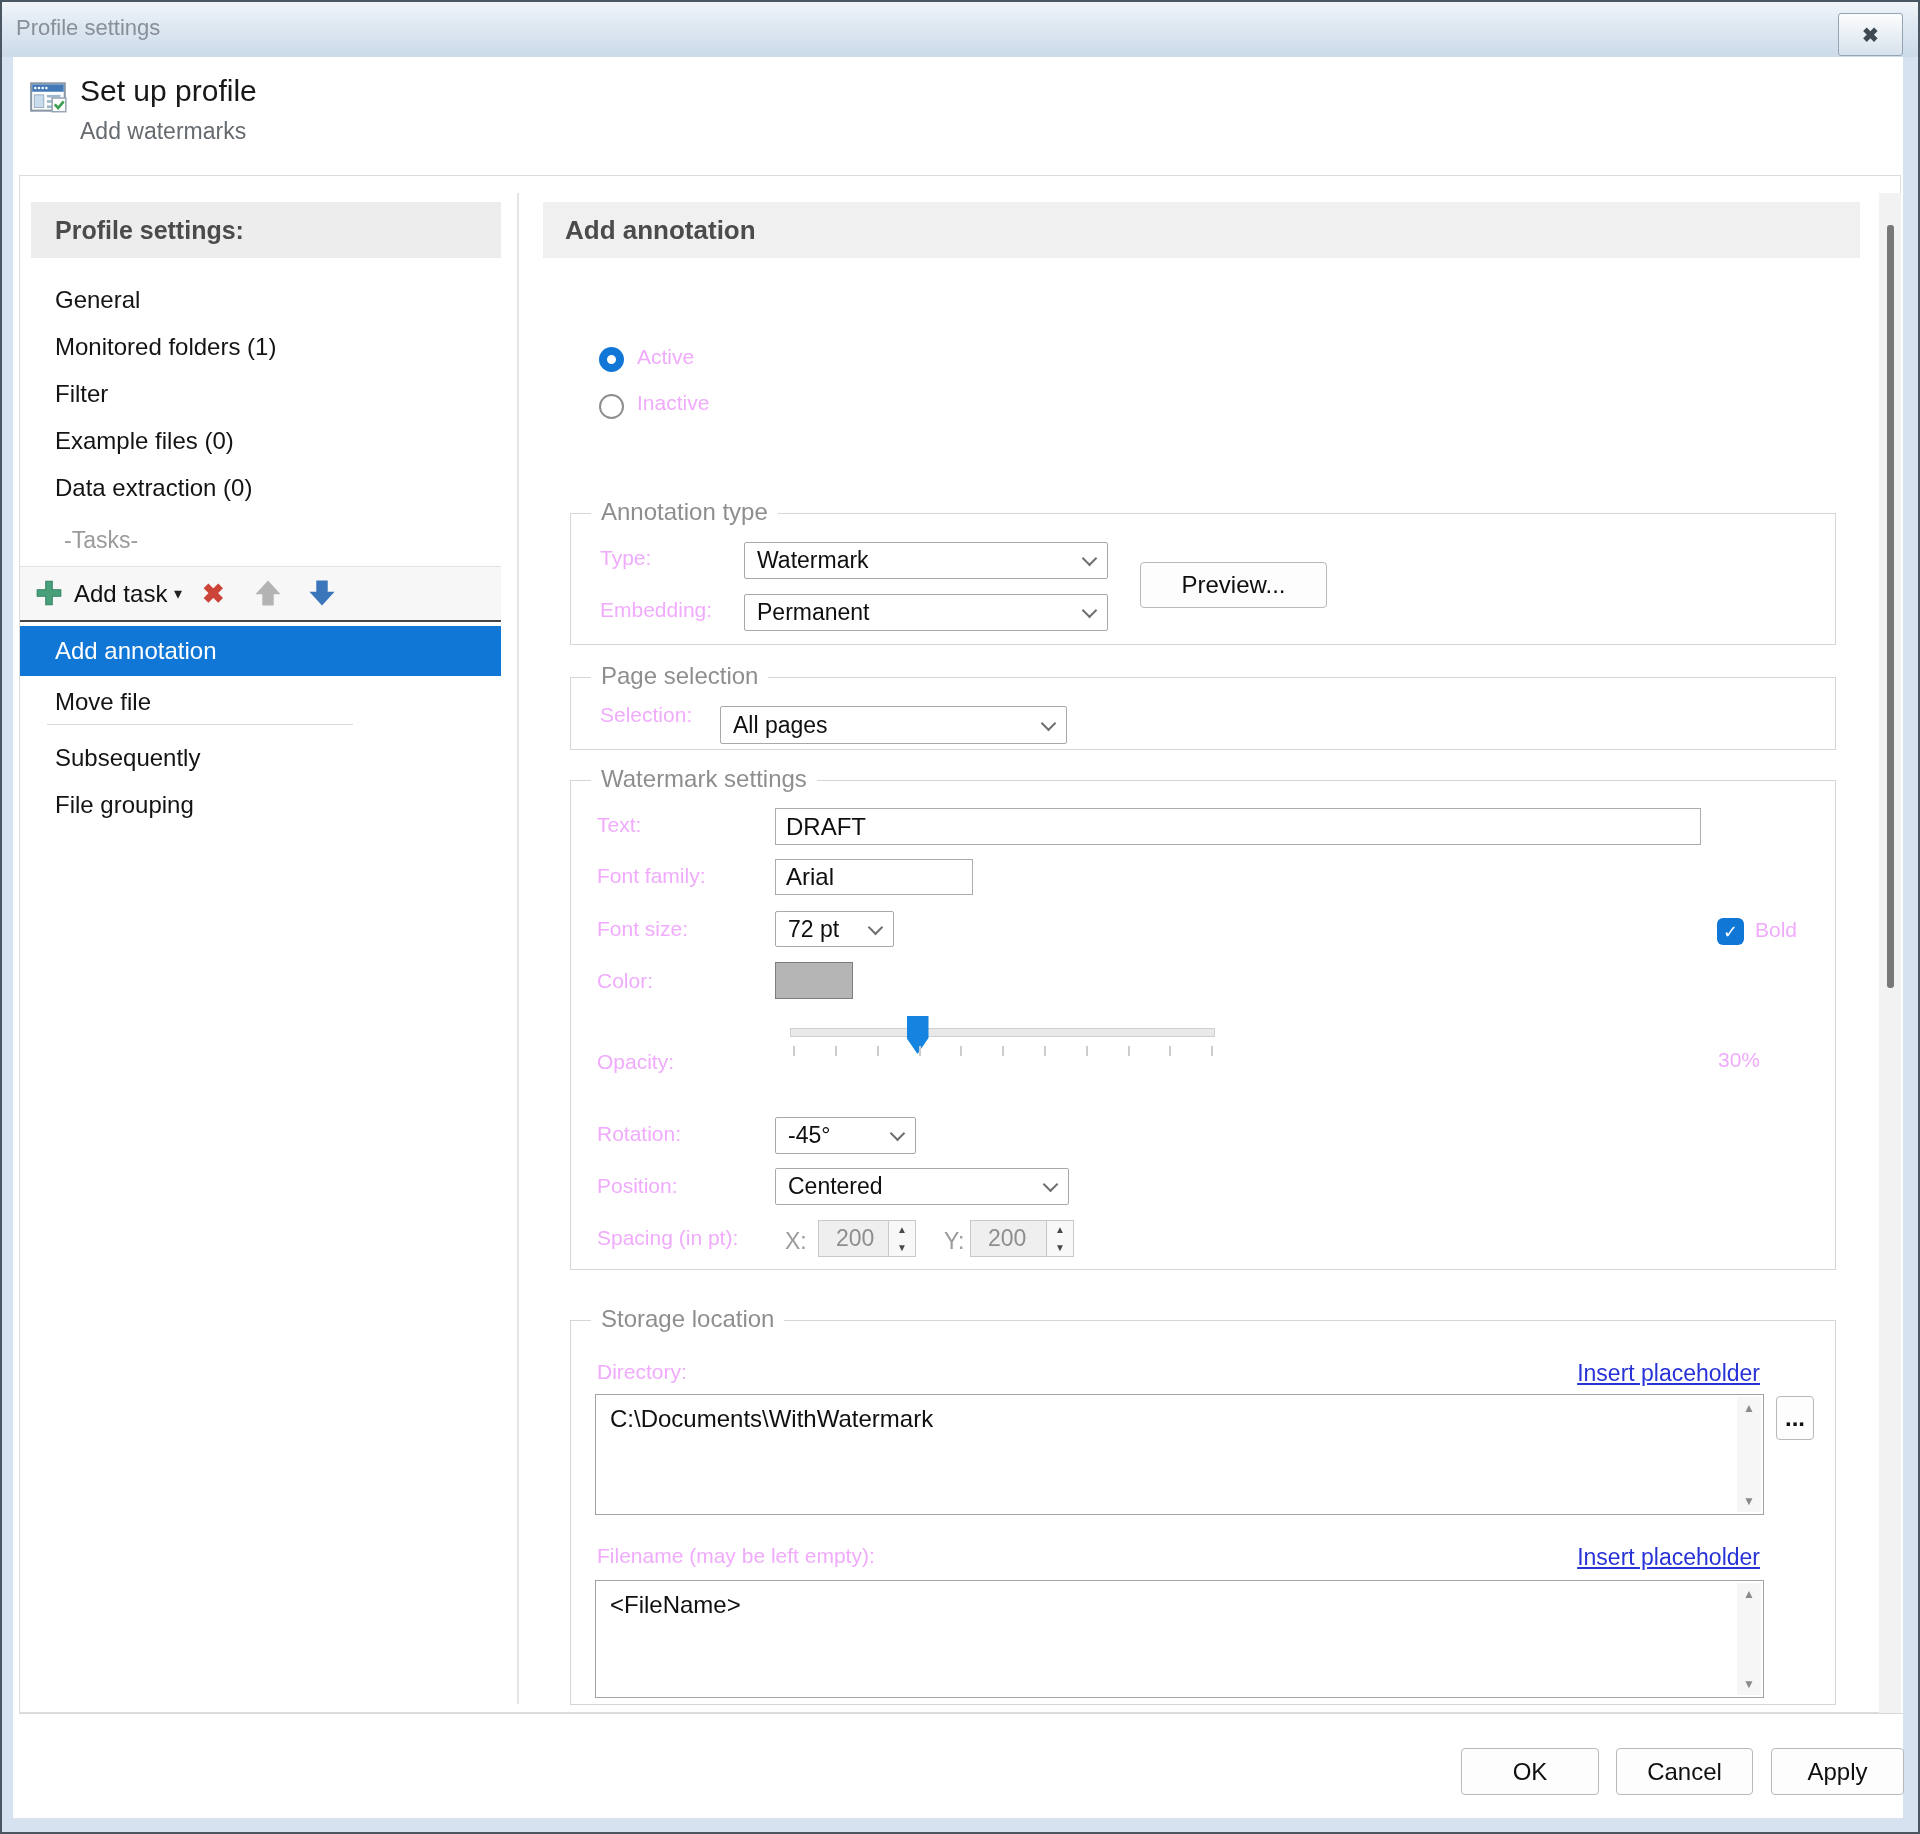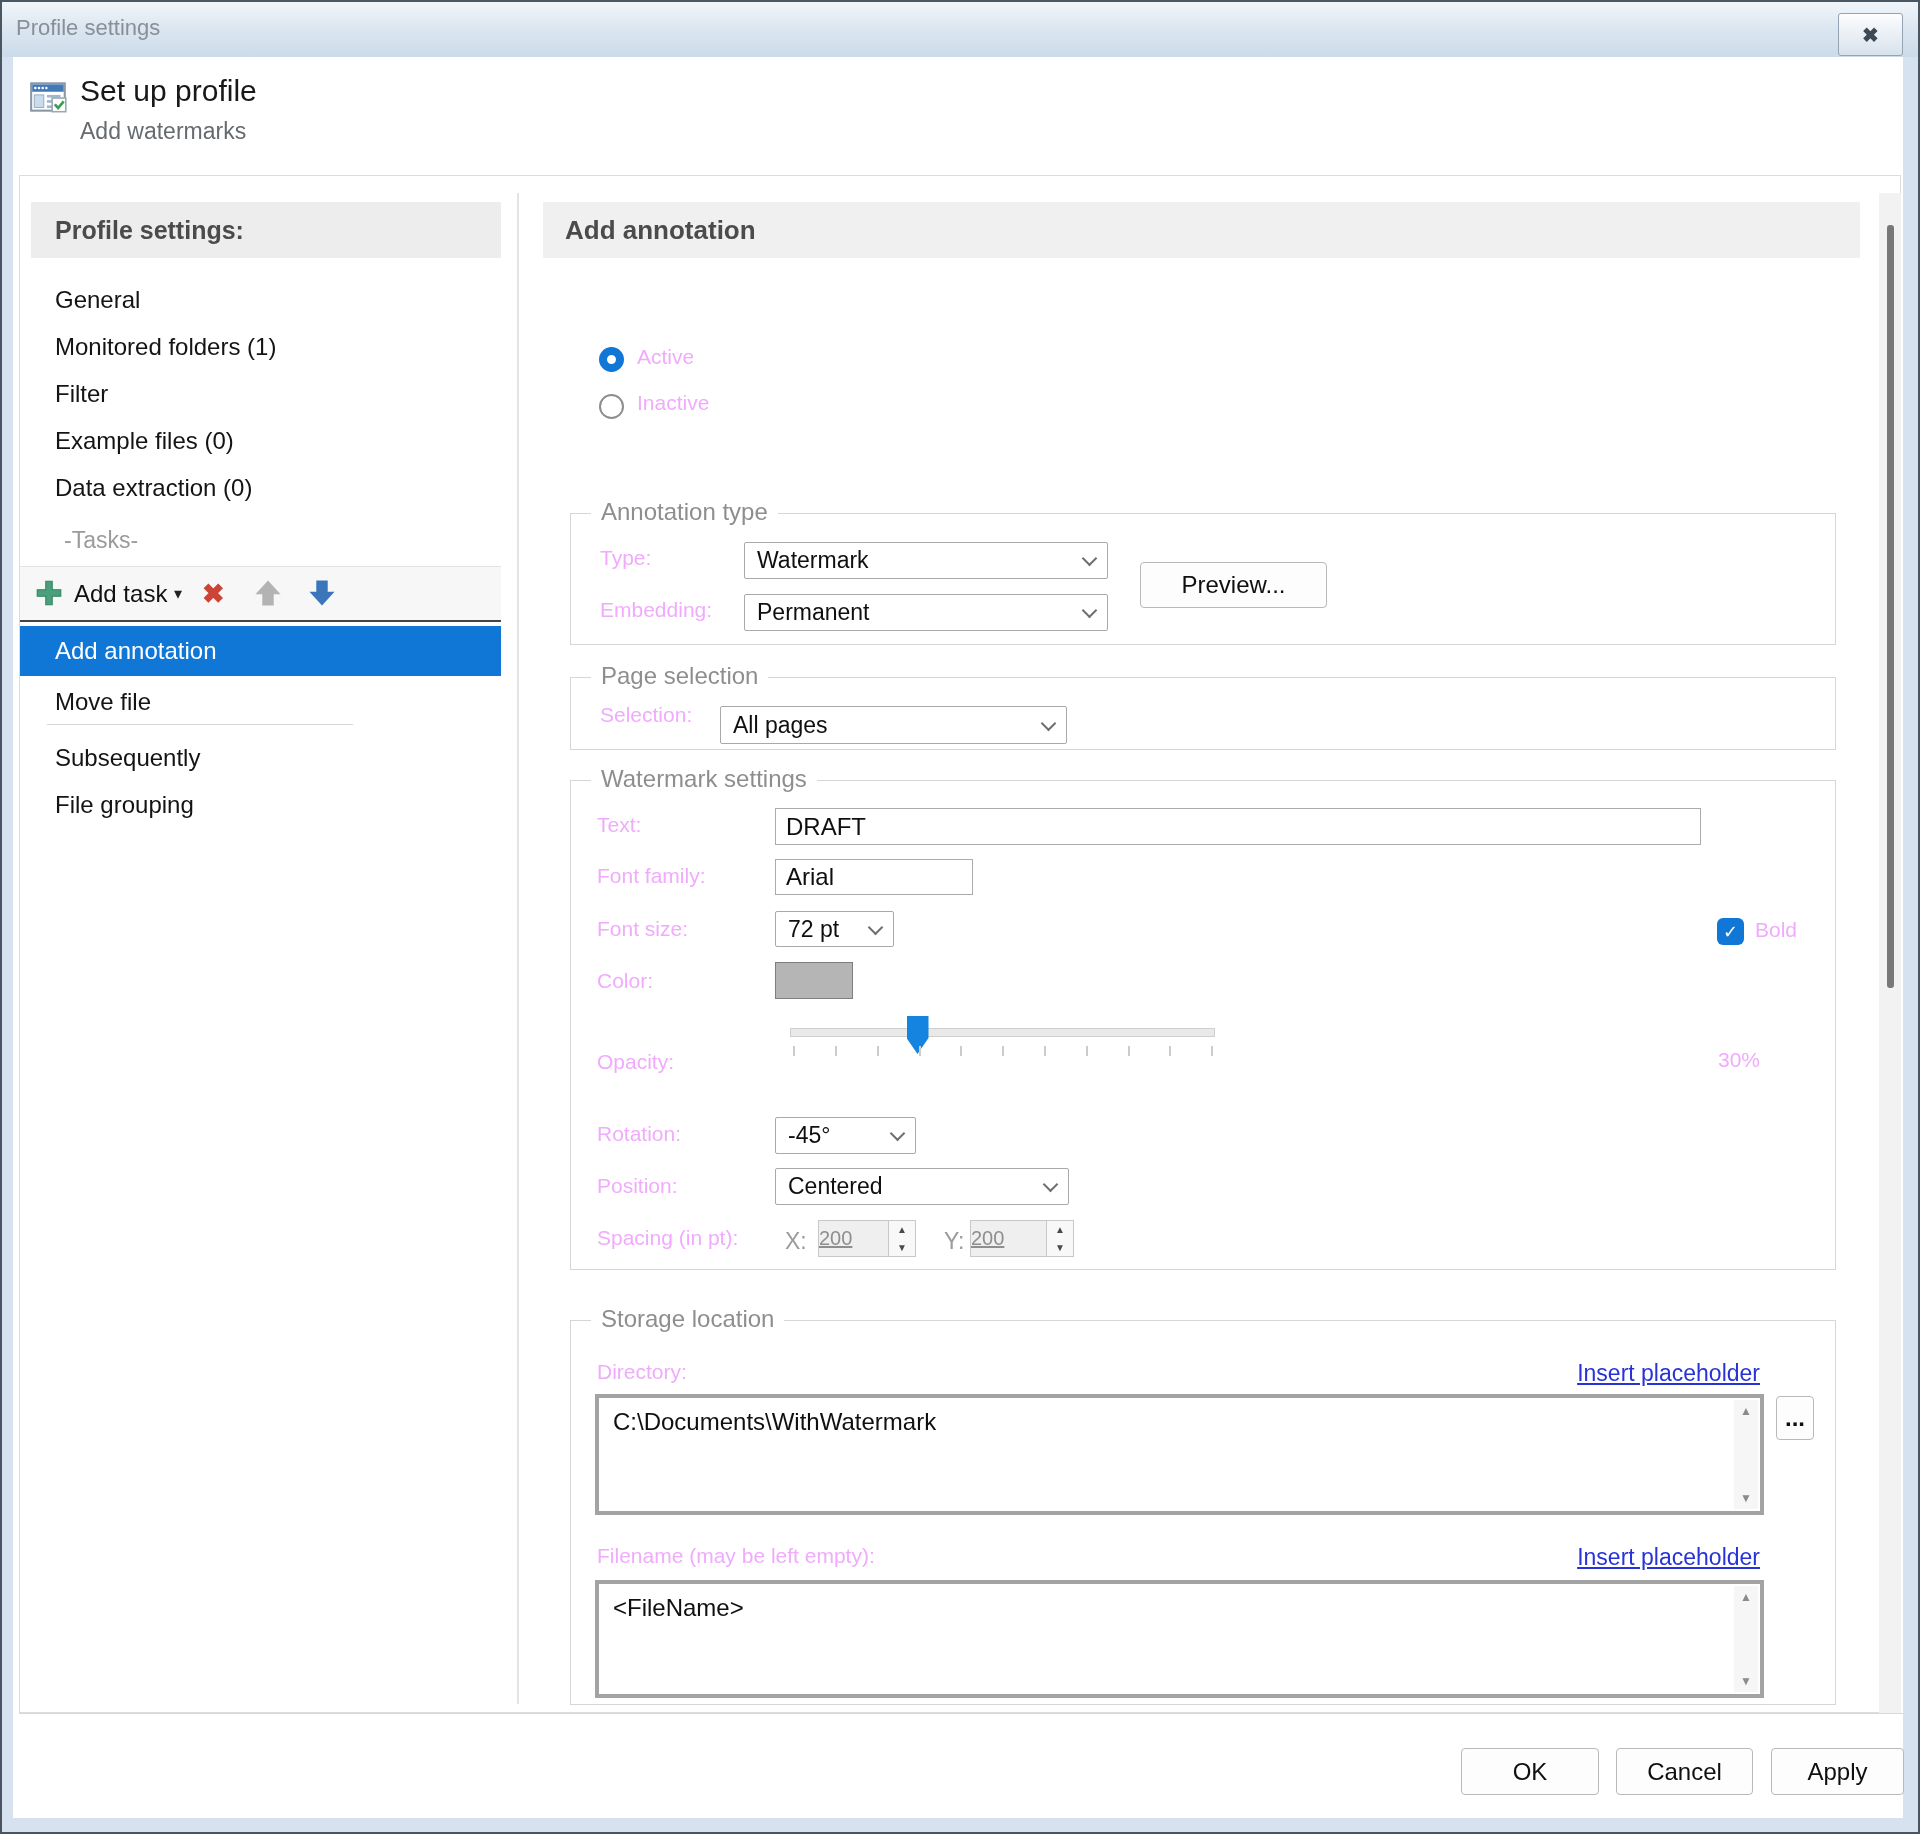--- a/index.html
+++ b/index.html
@@ -53,27 +53,27 @@
   .radio{width:25px;height:25px;border-radius:50%;box-sizing:border-box;background:#fff;}
   .radio.on{border:8px solid #1177d7;}
   .radio.off{border:2px solid #8d8d8d;}
   .check{width:27px;height:27px;border-radius:6px;background:#1177d7;color:#fff;display:flex;
          align-items:center;justify-content:center;font-size:18px;}
   .swatch{background:#b5b5b5;border:1px solid #7e7e7e;box-sizing:border-box;}
   .slider-track{background:#e9e9e9;border:1px solid #cfcfcf;box-sizing:border-box;}
   .slider-thumb{background:#1584e0;clip-path:polygon(0 0,100% 0,100% 58%,50% 100%,0 58%);}
   .tick{width:2px;height:10px;background:#cccccc;top:1046px;}
   .spin{background:#efefef;border:1px solid #c8c8c8;box-sizing:border-box;display:flex;}
-  .spin .val{flex:1;font-size:20px;color:#8e8e8e;display:flex;align-items:center;padding-left:0;text-decoration:underline;}
+  .spin .val{flex:1;font-size:23px;color:#8e8e8e;display:flex;align-items:center;padding-left:17px;}
   .spin .arrows{width:26px;border-left:1px solid #c8c8c8;background:#f8f8f8;display:flex;
                 flex-direction:column;align-items:center;justify-content:space-around;
                 font-size:10px;color:#4a4a4a;}
   .dim-lbl{font-size:23px;color:#9b9b9b;}
   .link{font-size:23px;color:#2733d6;text-decoration:underline;white-space:nowrap;}
-  .textarea{background:#fff;border:4px solid #a3a3a3;font-size:24px;color:#101010;box-sizing:border-box;
+  .textarea{background:#fff;border:1px solid #a3a3a3;font-size:24px;color:#101010;box-sizing:border-box;
             padding:10px 14px;}
   .ta-scroll{position:absolute;top:2px;bottom:2px;right:2px;width:24px;background:#f6f6f6;display:flex;
              flex-direction:column;justify-content:space-between;align-items:center;font-size:12px;
              color:#8b8b8b;padding:4px 0;box-sizing:border-box;}
 </style>
 </head>
 <body>
 
 <div id="screen">
 

